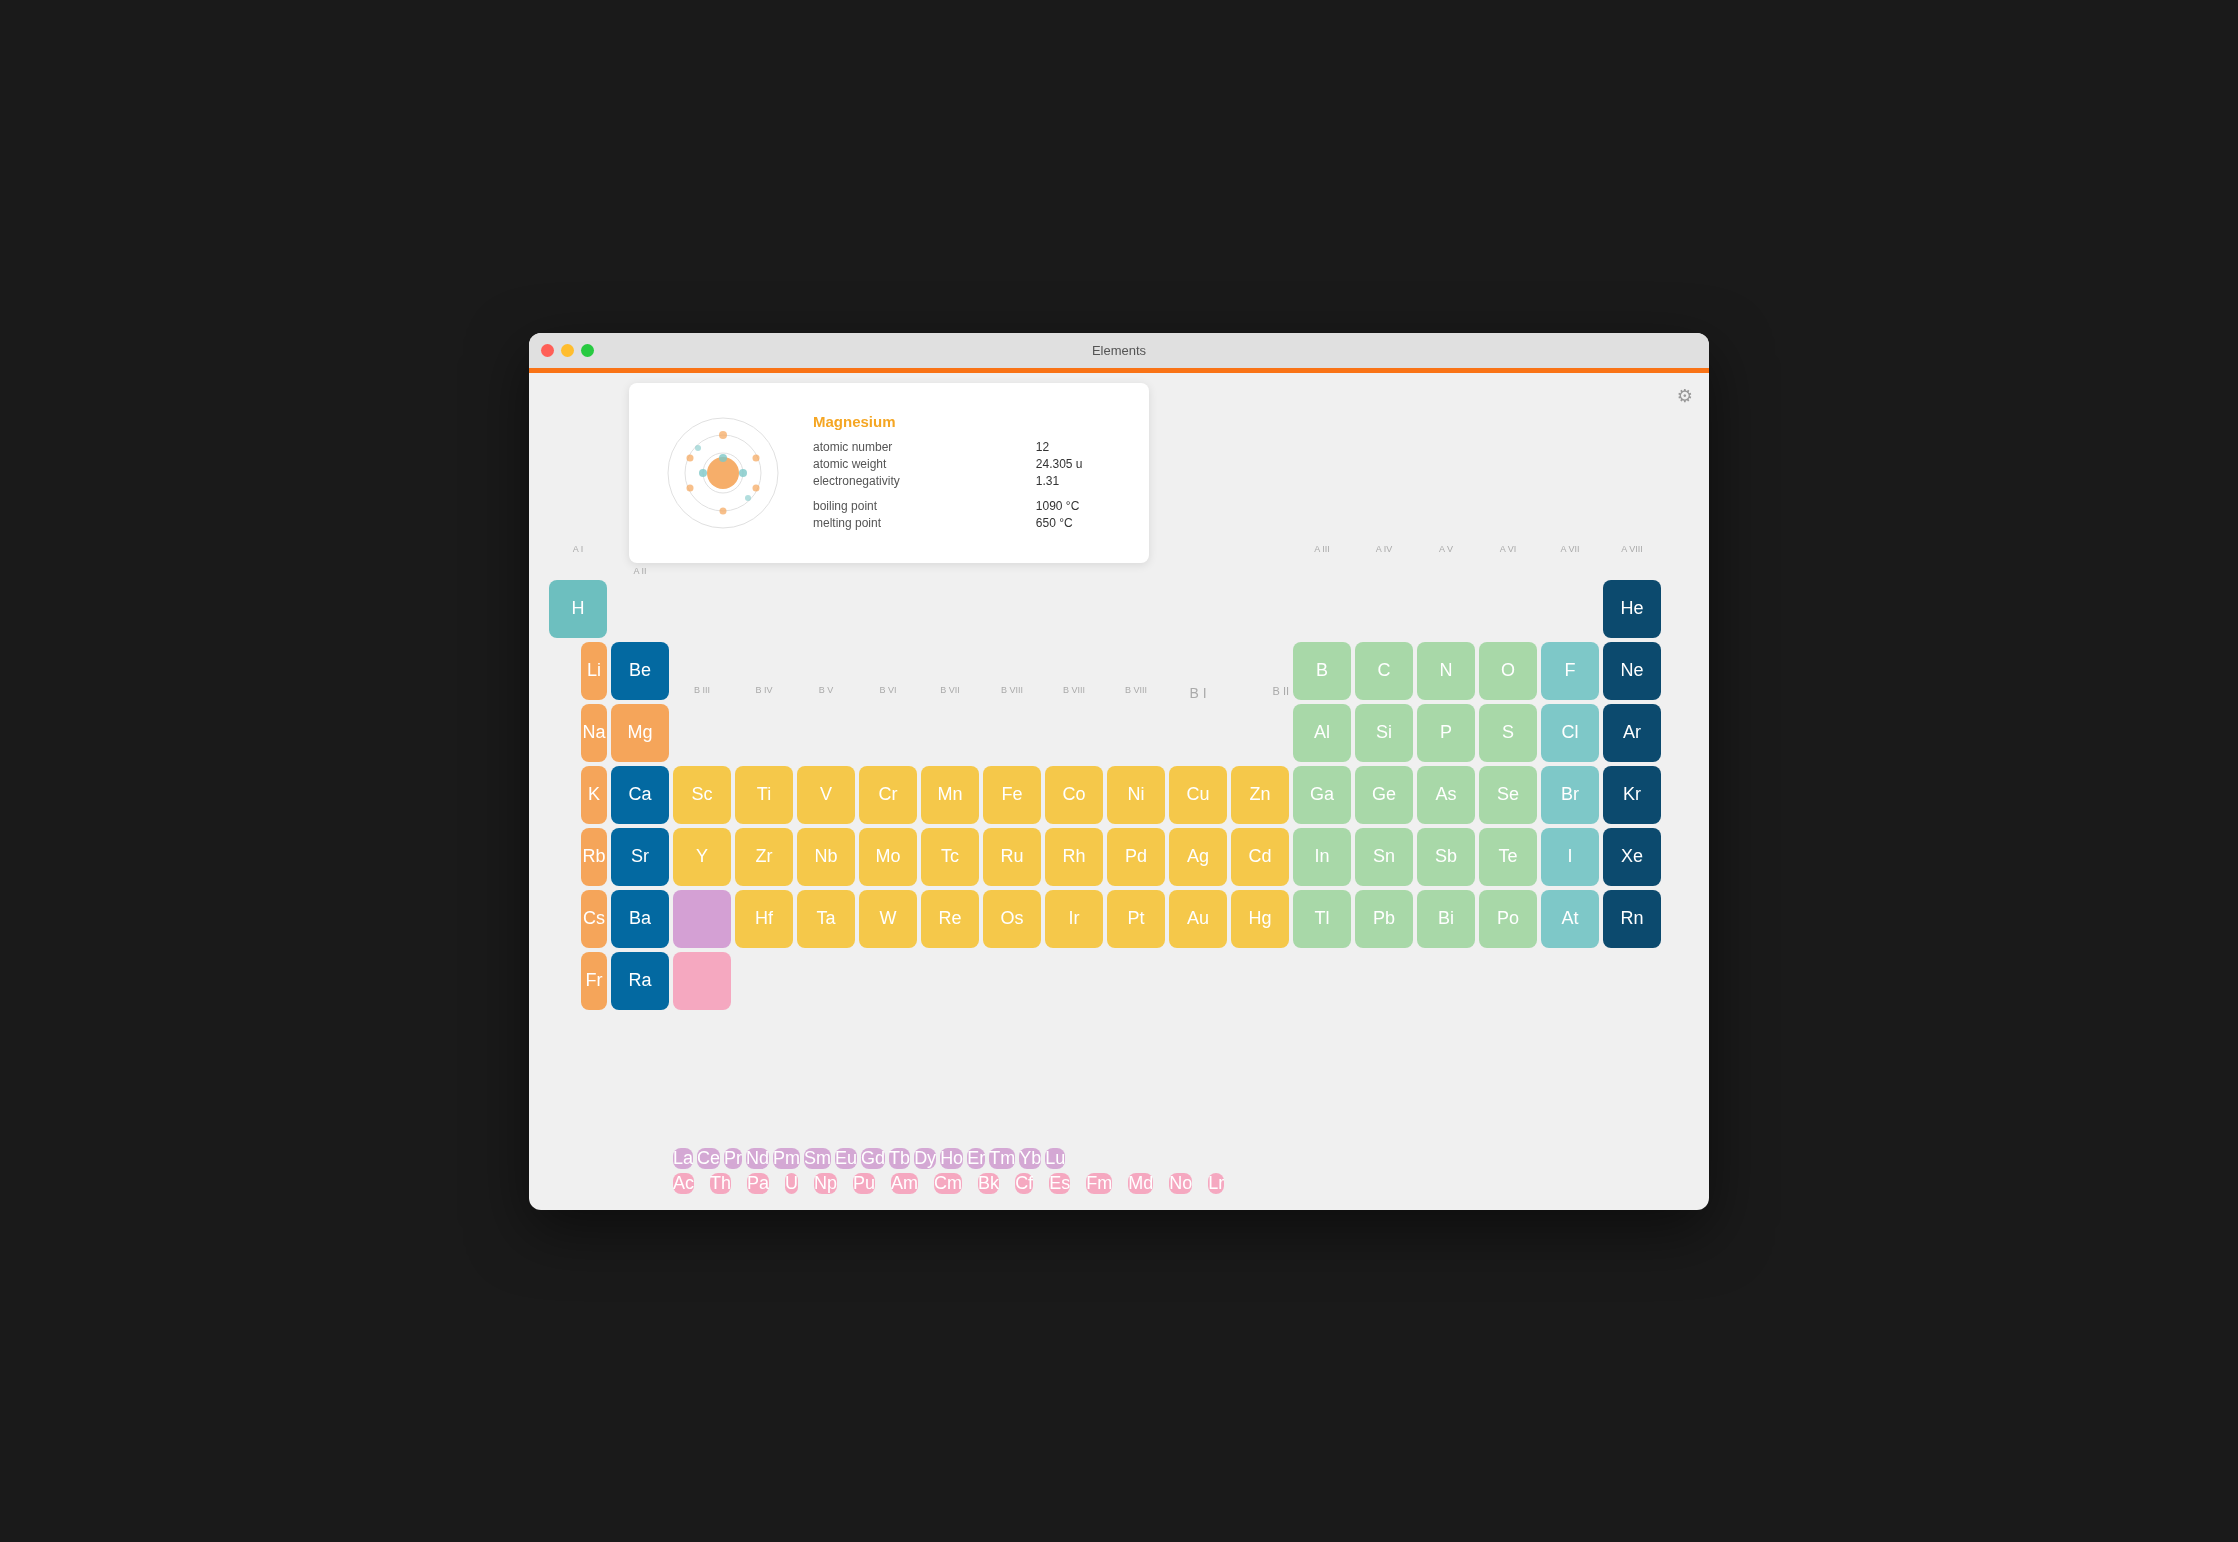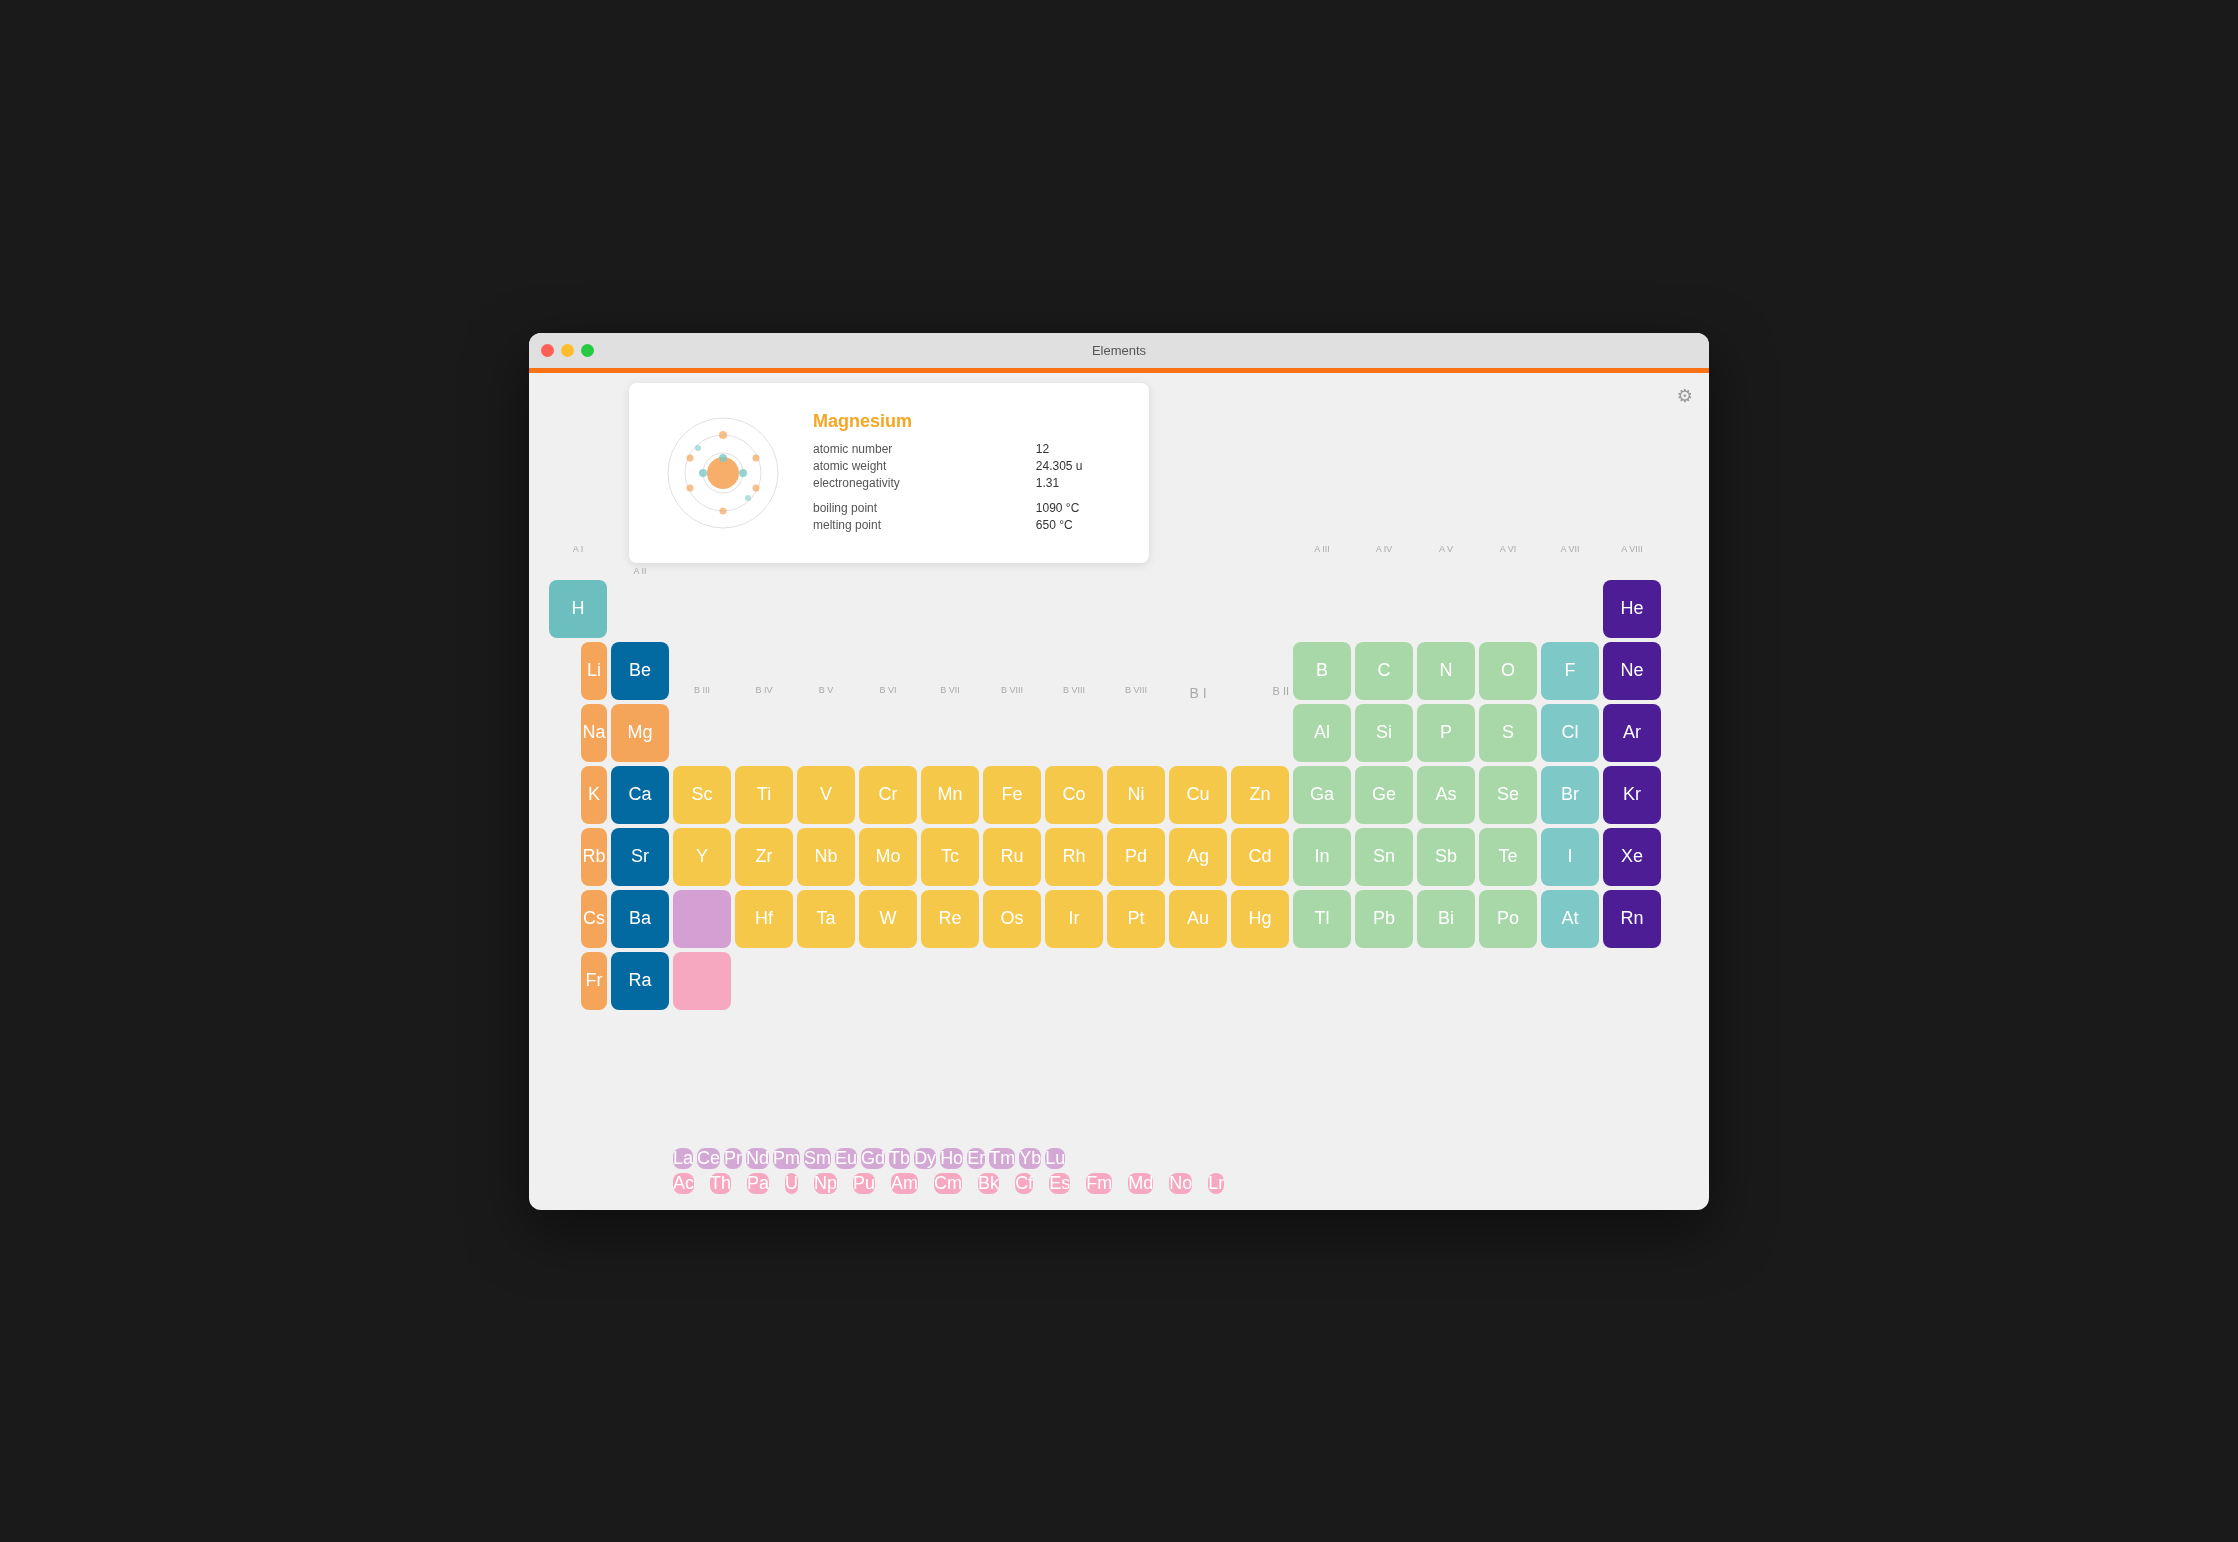--- a/index.html
+++ b/index.html
@@ -82,21 +82,21 @@
       margin-right: 20px;
     }
     .atom-diagram svg {
       width: 140px;
       height: 140px;
     }
     .element-info {
       flex: 1;
     }
     .element-name {
-      font-size: 18px;
+      font-size: 15px;
       font-weight: 600;
       color: #f5a623;
       margin-bottom: 10px;
     }
     .info-table {
       width: 100%;
       font-size: 12px;
       color: #555;
       border-collapse: collapse;
     }
@@ -135,21 +135,21 @@
       transition: opacity 0.15s;
     }
     .cell.empty { background: transparent; cursor: default; }
     
     
     .alkali { background: #f5a55a; margin-left: 32px; }        
     .alkaline { background: #0369a1; }       
     .transition { background: #f5c84a; }     
     .post-transition { background: #a8d8a8; }
     .nonmetal { background: #7ec8c8; }
-    .noble { background: #4c1d95; }          
+    .noble { background: #0c4a6e; }          
     .lanthanide { background: #d4a8d4; }     
     .actinide { background: #f5a8c0; }       
     .unknown { background: #d4a0d4; }        
     .h-color { background: #6dbfbf; }        
     
     
     .col-label {
       font-size: 9px;
       color: #aaa;
       text-align: center;

